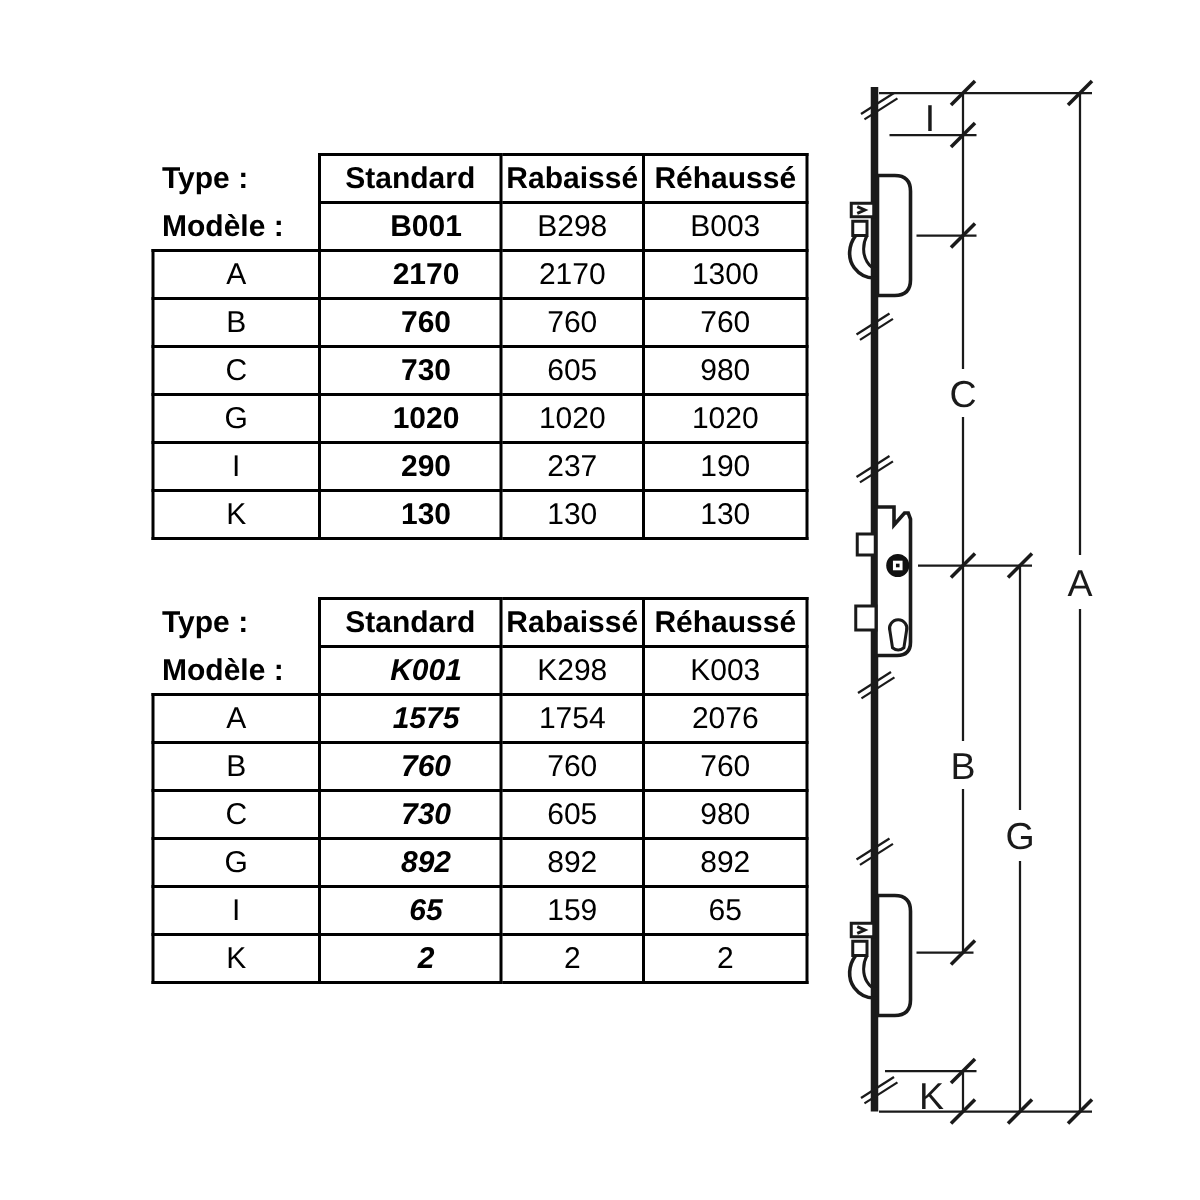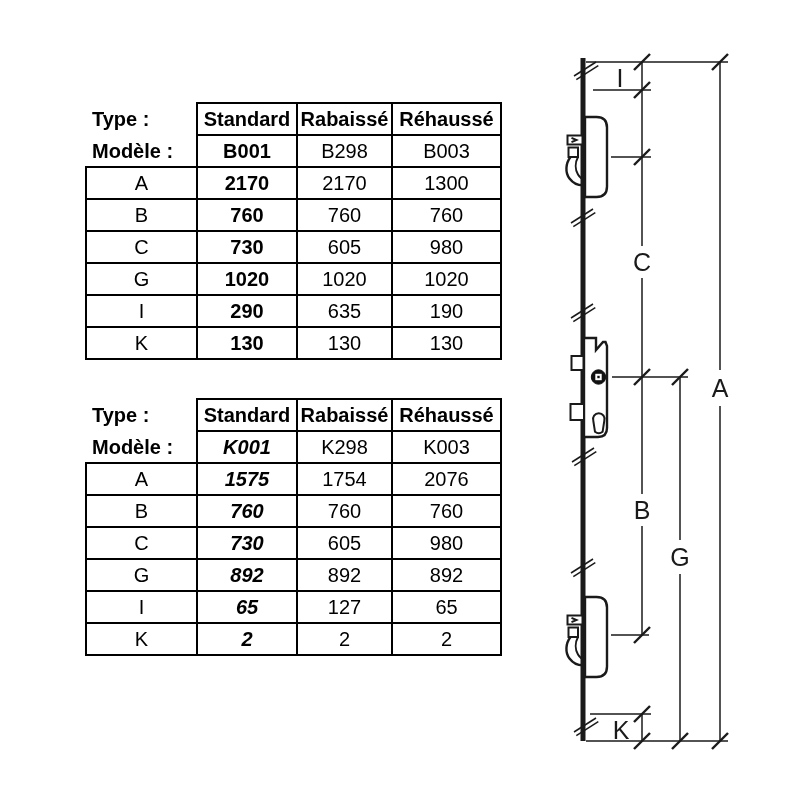--- a/index.html
+++ b/index.html
@@ -4,36 +4,37 @@
 <style>
   html,body{margin:0;padding:0;}
   body{
     width:800px;height:800px;position:relative;background:#ffffff;
     font-family:"Liberation Sans",sans-serif;color:#000;overflow:hidden;
   }
   .diagram-svg{position:absolute;left:0;top:0;}
   table.spec-table{
     position:absolute;border-collapse:collapse;table-layout:fixed;
     font-family:"Liberation Sans",sans-serif;
+    margin-left:16px;
   }
   #table-b{left:85px;top:102px;}
   #table-k{left:85px;top:398px;}
   table.spec-table td{
     border:2px solid #000;height:30px;text-align:center;vertical-align:middle;
     font-size:20px;line-height:1;padding:0;white-space:nowrap;overflow:hidden;
   }
   td.c-label{width:104px;}
   td.c-std{width:98px;}
   td.c-rab{width:93px;}
   td.c-reh{width:107px;}
   table.spec-table td.plain{
     border:none;font-weight:bold;text-align:left;padding-left:6px;
   }
   table.spec-table td.hdr{font-weight:bold;text-align:center;}
-  table.spec-table td.std{font-weight:bold;}
+  table.spec-table td.std{font-weight:bold;padding-left:21px;}
   #table-k td.std{font-style:italic;text-align:center;}
   svg .ln{stroke:#1a1a1a;stroke-width:1.5;fill:none;}
   svg .tick{stroke:#1a1a1a;stroke-width:2.4;fill:none;}
   svg .brk{stroke:#1a1a1a;stroke-width:1.5;fill:none;}
   svg .part{stroke:#1a1a1a;stroke-width:2.4;fill:#ffffff;}
   svg .part-thin{stroke:#1a1a1a;stroke-width:2;fill:#ffffff;}
   svg .wire{stroke:#1a1a1a;stroke-width:2.4;fill:none;}
   svg .wire-thin{stroke:#1a1a1a;stroke-width:2;fill:none;}
   svg text{
     font-family:"Liberation Sans",sans-serif;font-size:25px;fill:#1a1a1a;
@@ -77,21 +78,21 @@
   </tr>
   <tr>
     <td>G</td>
     <td class="std">1020</td>
     <td>1020</td>
     <td>1020</td>
   </tr>
   <tr>
     <td>I</td>
     <td class="std">290</td>
-    <td>635</td>
+    <td>237</td>
     <td>190</td>
   </tr>
   <tr>
     <td>K</td>
     <td class="std">130</td>
     <td>130</td>
     <td>130</td>
   </tr>
 </tbody>
   </table>
@@ -130,21 +131,21 @@
   </tr>
   <tr>
     <td>G</td>
     <td class="std">892</td>
     <td>892</td>
     <td>892</td>
   </tr>
   <tr>
     <td>I</td>
     <td class="std">65</td>
-    <td>127</td>
+    <td>159</td>
     <td>65</td>
   </tr>
   <tr>
     <td>K</td>
     <td class="std">2</td>
     <td>2</td>
     <td>2</td>
   </tr>
 </tbody>
   </table>

